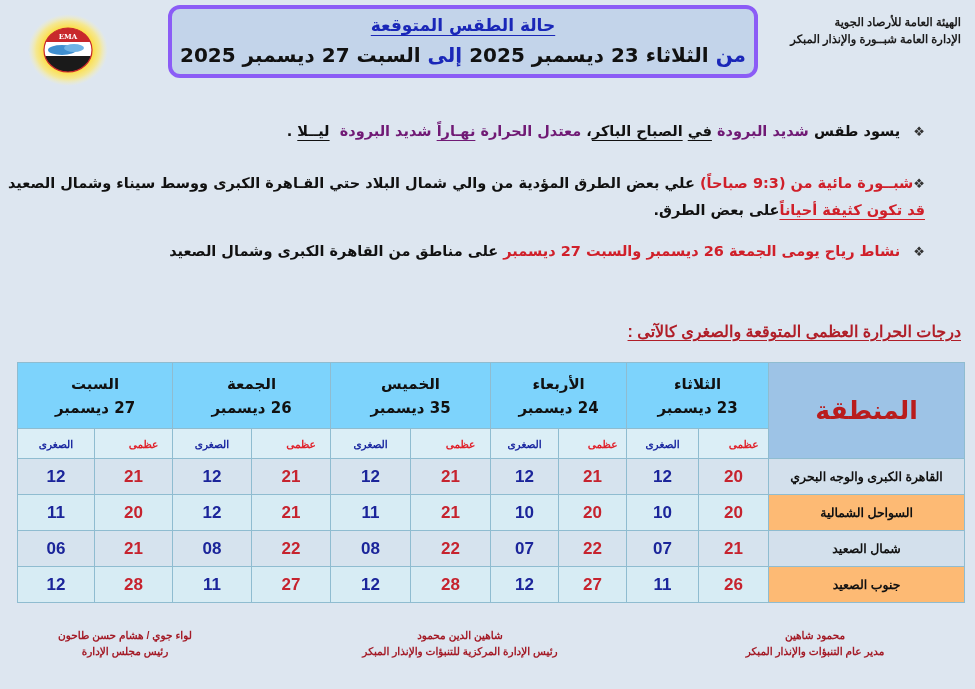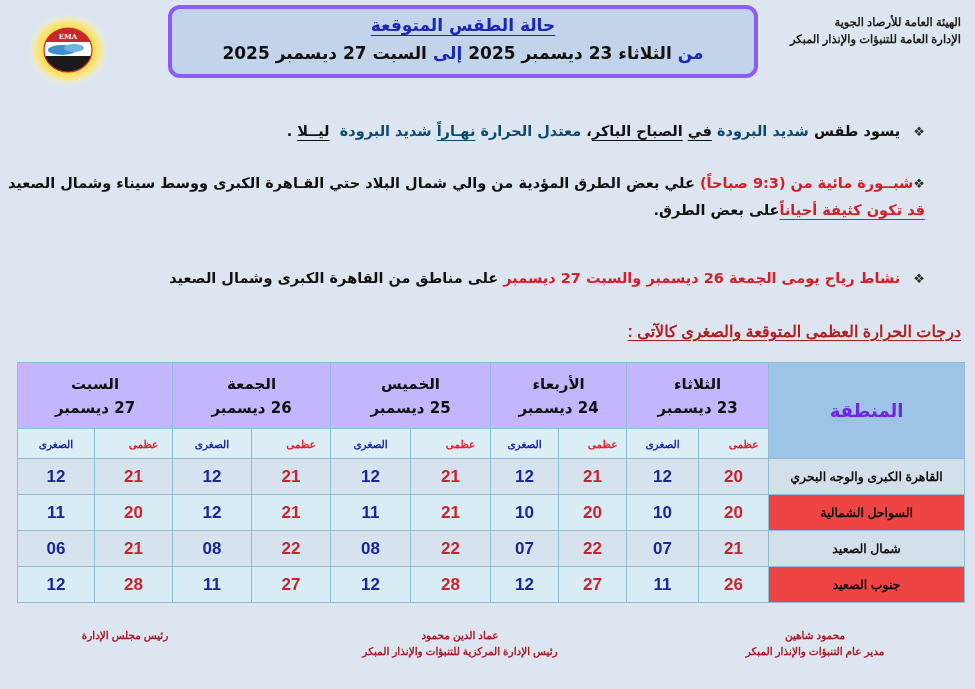--- a/index.html
+++ b/index.html
@@ -24,57 +24,57 @@
   .title-box {
     left: 168px; top: 5px; width: 590px; height: 73px;
     background: #c3d4ea; border: 4px solid #8b5cf6; border-radius: 12px;
     text-align: center;
   }
   .title-box .t1 {
     margin-top: 6px; font-size: 17px; font-weight: bold; color: #1a27b8;
     text-decoration: underline; text-underline-offset: 4px;
   }
   .title-box .t2 {
-    margin-top: 8px; font-size: 17px; font-weight: bold; color: #111;
+    margin-top: 8px; font-size: 20px; font-weight: bold; color: #111;
   }
   .title-box .t2 .blue { color: #1a27b8; }
 
   
   .logo { left: 28px; top: 12px; width: 80px; height: 75px; }
 
   
   .bullet {
     right: 50px; font-size: 14.5px; font-weight: bold; line-height: 26px; color: #111;
   }
   .bullet .dia { color: #333; margin-left: 8px; font-size: 13px; }
-  .blue { color: #0c4a6e; }
+  .blue { color: #701a75; }
   .red { color: #d0202a; }
   .ul { text-decoration: underline; text-underline-offset: 4px; }
   .b1 { top: 118px; }
   .b2 { top: 170px; width: 920px; }
-  .b3 { top: 265px; }
+  .b3 { top: 238px; }
 
   .temps-heading {
     right: 14px; top: 322px; font-family: "Liberation Sans", sans-serif;
     font-size: 16px; font-weight: bold; color: #b01e28;
     text-decoration: underline; text-underline-offset: 3px;
   }
 
   
   table.temps {
     position: absolute; left: 17px; top: 362px; width: 947px;
     border-collapse: collapse; direction: rtl; table-layout: fixed;
   }
   table.temps td, table.temps th { border: 1.5px solid #8fbcd0; text-align: center; }
   th.region-head {
-    width: 196px; background: #9dc3e6; font-size: 18px; font-weight: bold;
-    color: #6d28d9; height: 96px;
+    width: 196px; background: #9dc3e6; font-size: 25px; font-weight: bold;
+    color: #b91c1c; height: 96px;
   }
   th.day-head {
-    background: #c4b5fd; height: 66px; font-weight: bold; font-size: 15px;
+    background: #7dd3fc; height: 66px; font-weight: bold; font-size: 15px;
     line-height: 24px; color: #111;
   }
   th.day-head .dname { display: block; }
   th.day-head .ddate { display: block; }
   td.sub {
     height: 30px; background: #dbeef6; font-family: "Liberation Sans", sans-serif;
     font-size: 10.5px; font-weight: bold;
   }
   td.sub.max { color: #e0202a; padding-left: 20px; }
   td.sub.min { color: #1a27a0; }
@@ -84,37 +84,37 @@
   }
   td.val {
     font-family: "Liberation Sans", sans-serif; font-size: 17px; font-weight: bold;
     height: 36px;
   }
   td.val.max { color: #c6232e; }
   td.val.min { color: #1b259a; }
   tr.r0 td.val, tr.r2 td.val { background: #d6e3ee; }
   tr.r1 td.val, tr.r3 td.val { background: #d7ecf4; }
   tr.r0 td.region, tr.r2 td.region { background: #d3e0ec; }
-  tr.r1 td.region, tr.r3 td.region { background: #ef4444; }
+  tr.r1 td.region, tr.r3 td.region { background: #fdba74; }
 
   
   .sig {
     top: 627px; text-align: center; font-family: "Liberation Sans", sans-serif;
     font-size: 10.5px; font-weight: bold; color: #a41c28; line-height: 16px;
   }
   .sig1 { right: 30px; width: 260px; }
   .sig2 { left: 345px; width: 230px; }
   .sig3 { left: 40px; width: 170px; }
 </style>
 </head>
 <body>
 
 <div class="abs org">
   <div>الهيئة العامة للأرصاد الجوية</div>
-  <div>الإدارة العامة للتنبؤات والإنذار المبكر</div>
+  <div>الإدارة العامة شبــورة والإنذار المبكر</div>
 </div>
 
 <div class="abs title-box">
   <div class="t1">حالة الطقس المتوقعة</div>
   <div class="t2">
     <span class="blue">من</span>
     <span>الثلاثاء 23 ديسمبر 2025</span>
     <span class="blue">إلى</span>
     <span>السبت 27 ديسمبر 2025</span>
   </div>
@@ -192,21 +192,21 @@
     <th class="day-head" colspan="2">
           <span class="dname">الثلاثاء</span>
           <span class="ddate">23  ديسمبر</span>
         </th>
     <th class="day-head" colspan="2">
           <span class="dname">الأربعاء</span>
           <span class="ddate">24  ديسمبر</span>
         </th>
     <th class="day-head" colspan="2">
           <span class="dname">الخميس</span>
-          <span class="ddate">25  ديسمبر</span>
+          <span class="ddate">35  ديسمبر</span>
         </th>
     <th class="day-head" colspan="2">
           <span class="dname">الجمعة</span>
           <span class="ddate">26  ديسمبر</span>
         </th>
     <th class="day-head" colspan="2">
           <span class="dname">السبت</span>
           <span class="ddate">27  ديسمبر</span>
         </th>
   </tr>
@@ -276,18 +276,19 @@
     <td class="val min">12</td>
   </tr>
 </tbody>
   </table>
 
 <div class="abs sig sig1">
   <div>محمود شاهين</div>
   <div>مدير عام التنبؤات والإنذار المبكر</div>
 </div>
 <div class="abs sig sig2">
-  <div>عماد الدين محمود</div>
+  <div>شاهين الدين محمود</div>
   <div>رئيس الإدارة المركزية للتنبؤات والإنذار المبكر</div>
 </div>
 <div class="abs sig sig3">
+  <div>لواء جوي / هشام حسن طاحون</div>
   <div>رئيس مجلس الإدارة</div>
 </div>
 
 </body></html>

